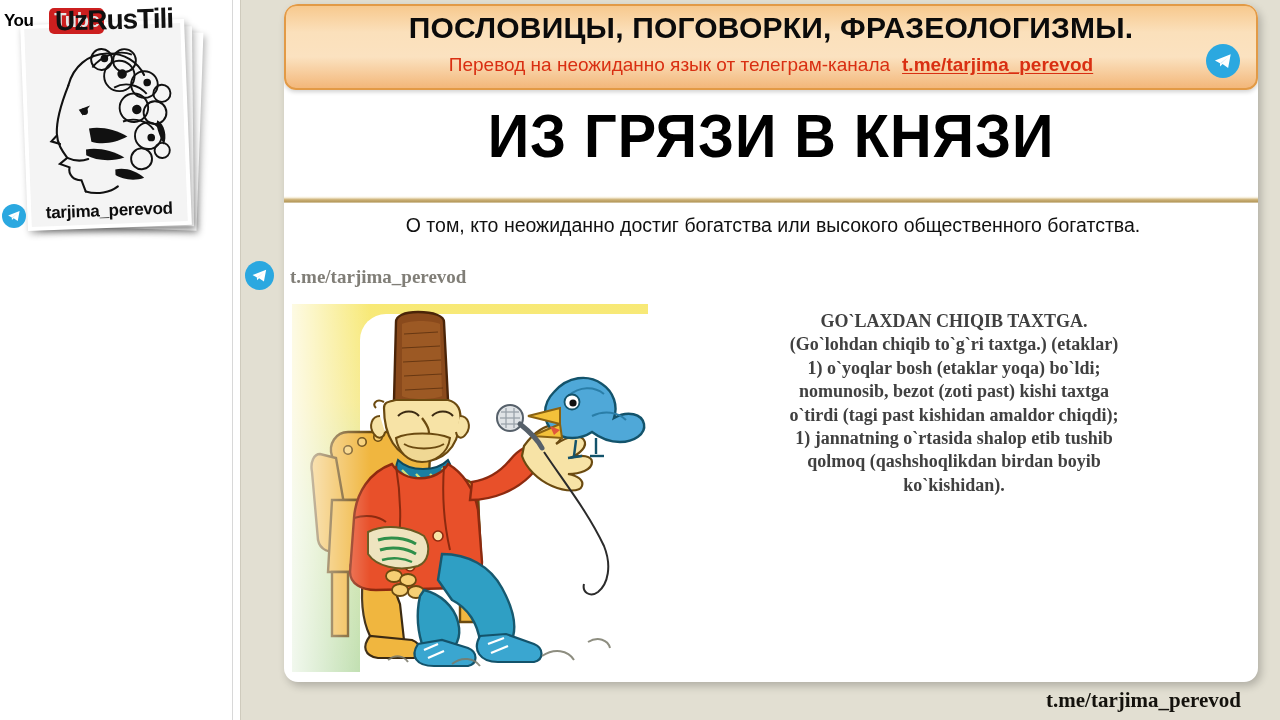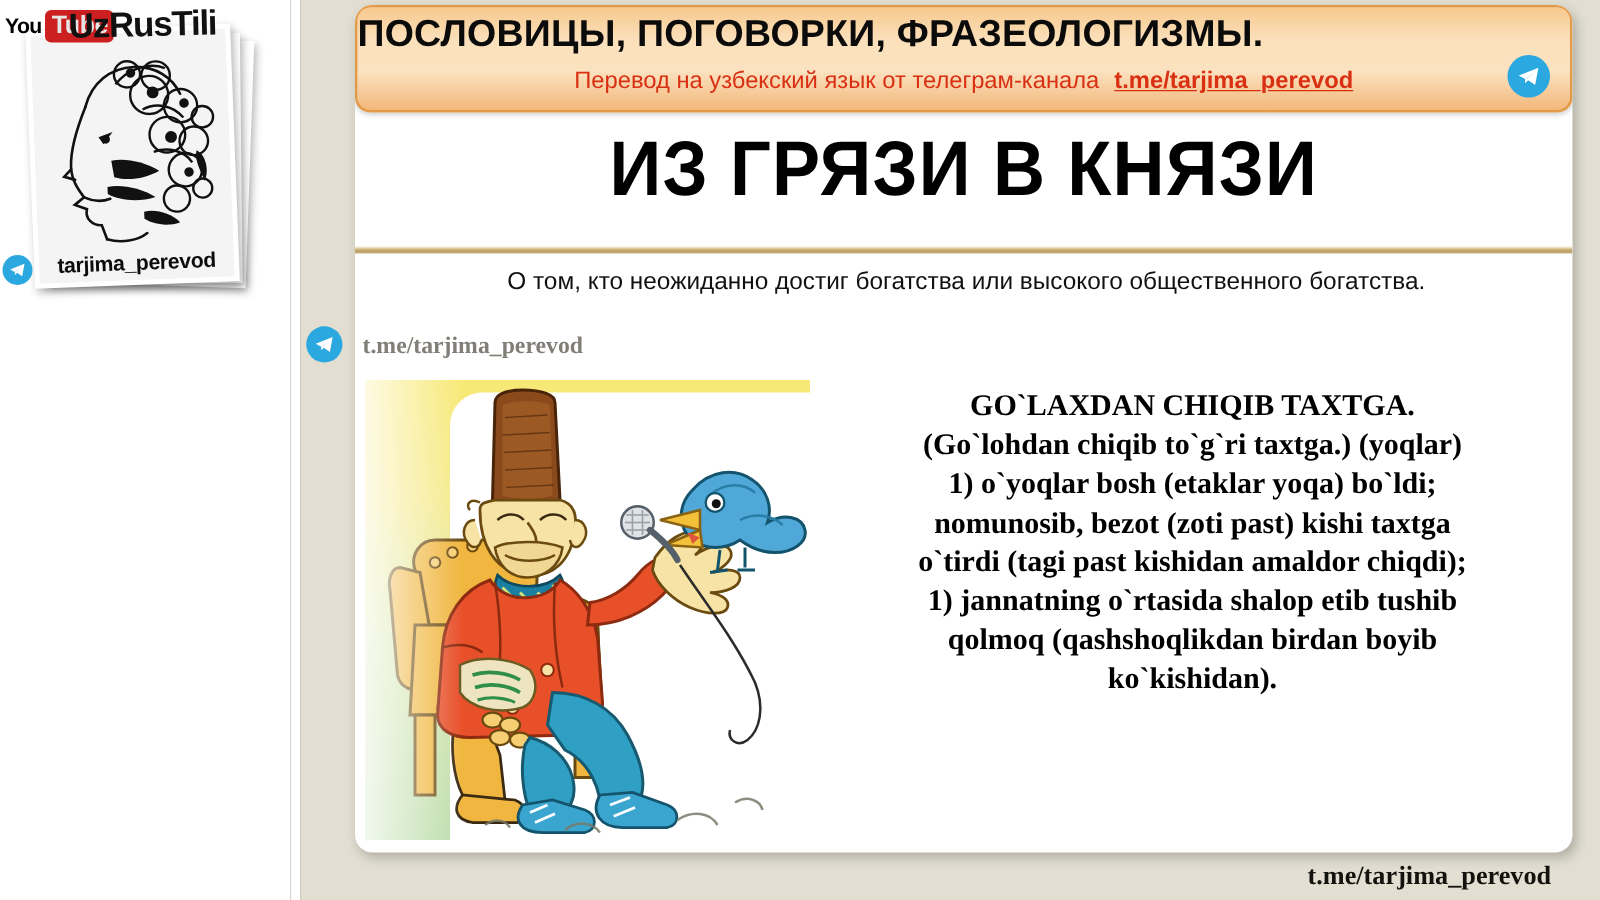--- a/index.html
+++ b/index.html
@@ -27,21 +27,21 @@
     background: #ffffff;
     border-right: 1px solid #d8d8d8;
     overflow: hidden;
   }
 
   .yt-logo {
     position: absolute;
     left: 4px; top: 8px;
     display: flex;
     align-items: center;
-    gap: 3px;
+    gap: 16px;
     z-index: 6;
   }
   .yt-you {
     font-size: 17px;
     font-weight: bold;
     color: #000000;
     letter-spacing: -0.5px;
     font-family: "Liberation Sans", sans-serif;
   }
   .yt-tube {
@@ -165,21 +165,21 @@
     width: 974px; height: 86px;
     background: linear-gradient(180deg,#f7c98e 0%, #fbe0bb 32%, #fbe2c0 62%, #f3b77a 100%);
     border: 2px solid #e29a46;
     border-radius: 12px;
     box-sizing: border-box;
     box-shadow: 0 2px 4px rgba(0,0,0,0.18);
   }
   .banner-title {
     position: absolute;
     left: 0; right: 0; top: 5px;
-    text-align: left;
+    text-align: center;
     font-size: 30px;
     font-weight: bold;
     color: #0b0b0b;
     letter-spacing: 0.2px;
     font-family: "Liberation Sans", sans-serif;
   }
   .banner-sub {
     position: absolute;
     left: 0; right: 0; top: 48px;
     text-align: center;
@@ -267,24 +267,24 @@
     background: linear-gradient(90deg, rgba(255,255,255,0.80) 0%, rgba(255,255,255,0.0) 22%);
   }
   .art svg { position: absolute; left: 0; top: 0; }
 
   
   .uz {
     position: absolute;
     left: 372px; top: 306px;
     width: 596px;
     text-align: center;
-    color: #000000;
+    color: #404040;
     font-family: "Liberation Serif", serif;
     font-weight: bold;
-    font-size: 24px;
+    font-size: 18px;
     line-height: 1.30;
   }
   .uz .ln { display: block; white-space: nowrap; }
 
   .wm-corner {
     position: absolute;
     left: 1046px; top: 688px;
     font-size: 21px;
     font-weight: bold;
     color: #14120d;
@@ -371,21 +371,21 @@
     </svg>
   </div>
 
   <div class="canvas"></div>
 
   <div class="slide">
 
     <div class="banner">
       <div class="banner-title">ПОСЛОВИЦЫ, ПОГОВОРКИ, ФРАЗЕОЛОГИЗМЫ.</div>
       <div class="banner-sub">
-        <span>Перевод на узбекский язык от телеграм-канала</span><span class="handle">t.me/tarjima_perevod</span>
+        <span>Перевод на неожиданно язык от телеграм-канала</span><span class="handle">t.me/tarjima_perevod</span>
       </div>
       <div class="tg-badge tg-banner">
         <svg viewBox="0 0 24 24" width="22" height="22">
           <path d="M3.2 11.4 L20.4 4.6 L17.6 19.6 L11.5 15.4 L8.9 18.0 L8.7 14.4 Z" fill="#ffffff"></path>
           <path d="M8.7 14.4 L17.8 7.6 L9.9 14.9 Z" fill="#cfe9f7"></path>
         </svg>
       </div>
     </div>
 
     <div class="headline">ИЗ ГРЯЗИ В КНЯЗИ</div>
@@ -553,21 +553,21 @@
           <path d="M250 352 C262 344 276 346 282 356"></path>
           <path d="M296 338 C306 332 316 336 318 344"></path>
         </g>
       </svg>
 
       <div class="art-fade"></div>
     </div>
 
     <div class="uz">
       <span class="ln">GO`LAXDAN CHIQIB TAXTGA.</span>
-      <span class="ln">(Go`lohdan chiqib to`g`ri taxtga.) (yoqlar)</span>
+      <span class="ln">(Go`lohdan chiqib to`g`ri taxtga.) (etaklar)</span>
       <span class="ln">1) o`yoqlar bosh (etaklar yoqa) bo`ldi;</span>
       <span class="ln">nomunosib, bezot (zoti past) kishi taxtga</span>
       <span class="ln">o`tirdi (tagi past kishidan amaldor chiqdi);</span>
       <span class="ln">1) jannatning o`rtasida shalop etib tushib</span>
       <span class="ln">qolmoq (qashshoqlikdan birdan boyib</span>
       <span class="ln">ko`kishidan).</span>
     </div>
   </div>
 
   <div class="wm-corner">t.me/tarjima_perevod</div>

